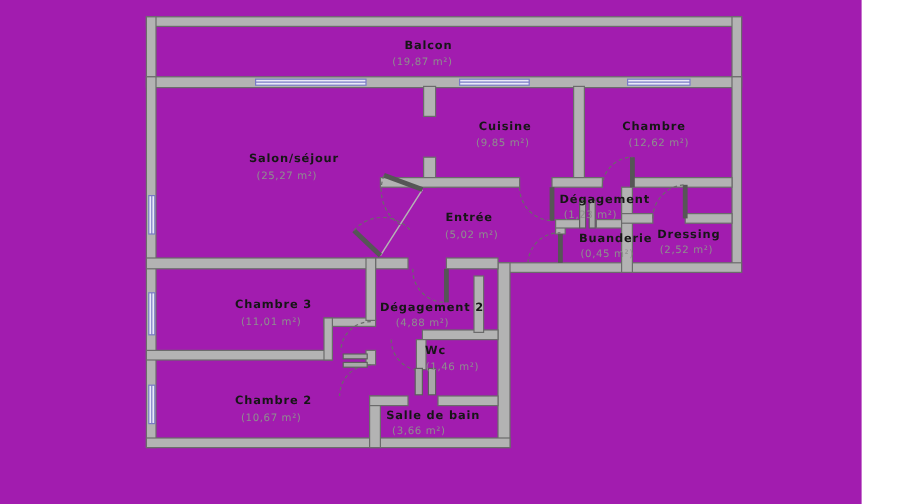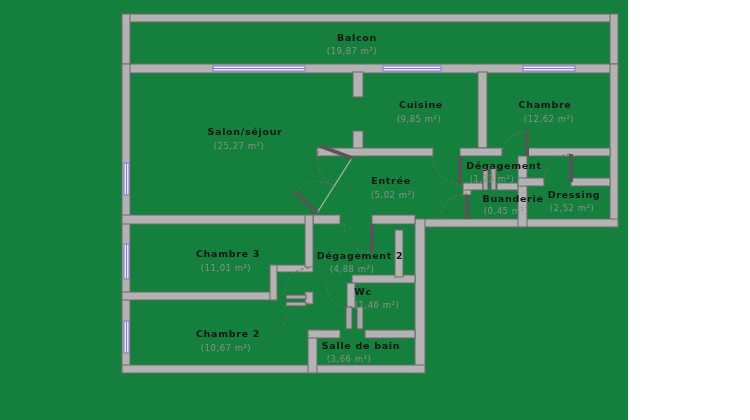--- a/index.html
+++ b/index.html
@@ -1,16 +1,16 @@
 <!DOCTYPE html>
 <html><head>
 <meta charset="utf-8">
 <style>
   html,body{margin:0;padding:0;background:#ffffff;}
-  .stage{position:relative;width:628px;height:420px;background:#15803d;overflow:hidden;
+  .stage{position:relative;width:718px;height:420px;background:#a21caf;overflow:hidden;
          font-family:"DejaVu Sans",sans-serif;}
   svg{position:absolute;left:0;top:0;}
   .wall{fill:#b3b3b3;stroke:#6b6b6b;stroke-width:1;}
   .post{fill:#a8a8a8;stroke:#5f5f5f;stroke-width:1;}
   .win{fill:#e9e9f8;stroke:#7a7ac6;stroke-width:1;}
   .winline{stroke:#7a7ac6;stroke-width:1;}
   .door-arc{fill:none;stroke:#6a6a6a;stroke-width:1;stroke-dasharray:3,2.5;}
   .door-leaf{stroke:#565656;stroke-width:4;fill:none;}
   .diag{stroke:#b5b5b5;stroke-width:1.2;}
   .room-name{font-family:"DejaVu Sans",sans-serif;font-size:9.5px;font-weight:bold;

